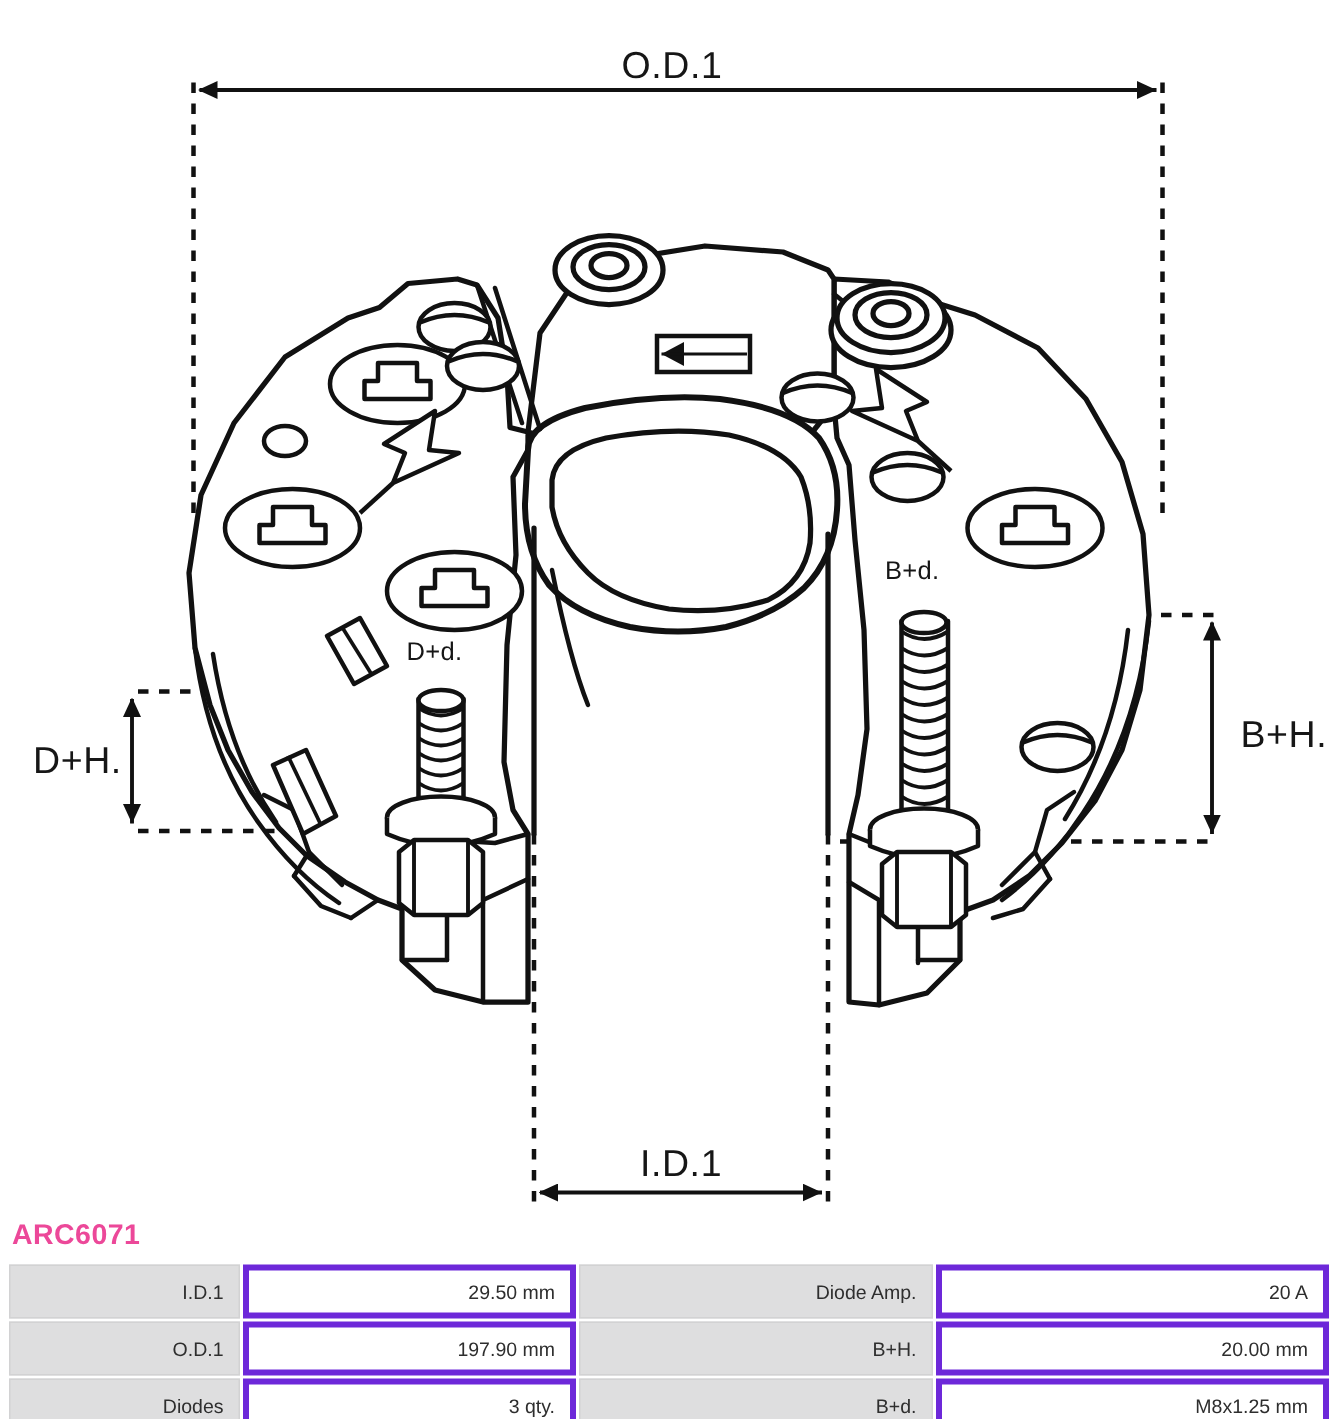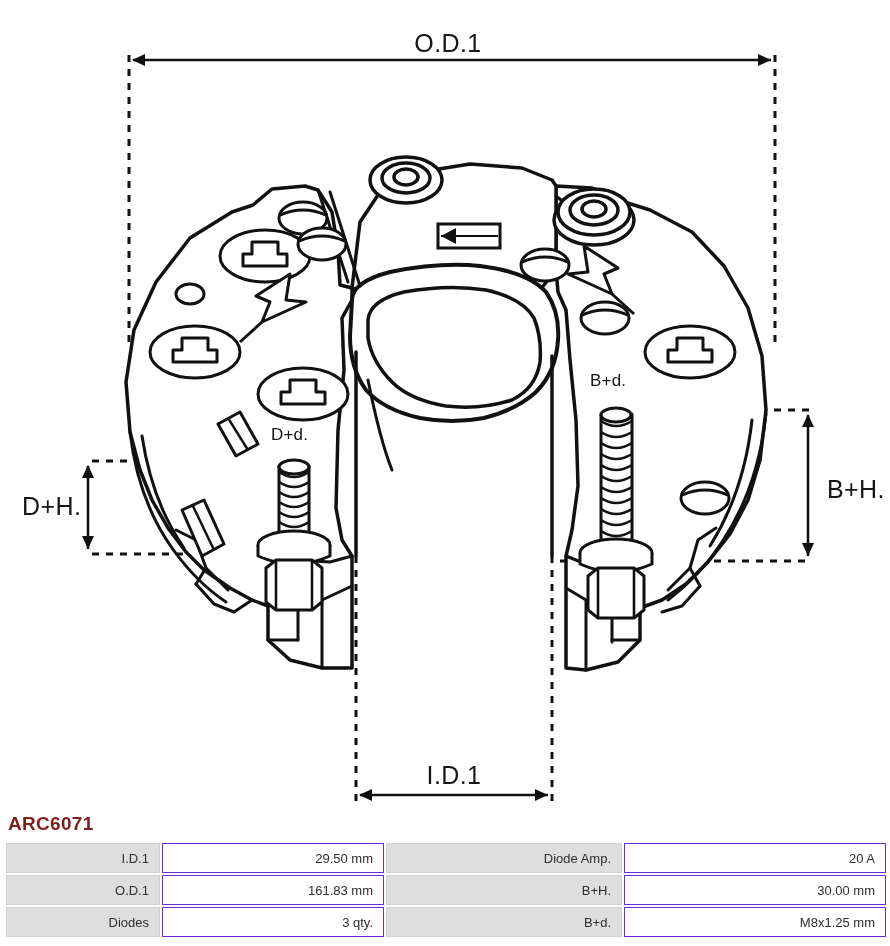--- a/index.html
+++ b/index.html
@@ -64,21 +64,21 @@
     color: #2e2e2e;
     white-space: nowrap;
     overflow: hidden;
   }
   #spec-table td.label-cell {
     background: #dededf;
     border: 1px solid #d2d2d3;
   }
   #spec-table td.value-cell {
     background: #ffffff;
-    border: 1px solid #6d28d9;
+    border: 4px solid #6d28d9;
   }
   col.c-lbl1 { width: 154px; }
   col.c-val1 { width: 222px; }
   col.c-lbl2 { width: 236px; }
   col.c-val2 { width: 262px; }
 </style>
 </head>
 <body>
 
 <div id="drawing-area">
@@ -331,41 +331,41 @@
 
     <text class="dim-label" x="448" y="52" text-anchor="middle">O.D.1</text>
     <text class="dim-label" x="454" y="784" text-anchor="middle">I.D.1</text>
     <text class="dim-label" x="22" y="515" text-anchor="start">D+H.</text>
     <text class="dim-label" x="827" y="498" text-anchor="start">B+H.</text>
     <text class="dim-label-small" x="271" y="440" text-anchor="start">D+d.</text>
     <text class="dim-label-small" x="590" y="386" text-anchor="start">B+d.</text>
   </svg>
 </div>
 
-<div id="part-title" style="color: #7f1d1d;">ARC6071</div>
+<div id="part-title" style="color: #ec4899;">ARC6071</div>
 
 <table id="spec-table">
   <colgroup>
     <col class="c-lbl1">
       <col class="c-val1">
       <col class="c-lbl2">
       <col class="c-val2">
   </colgroup>
   <tbody>
     <tr>
       <td class="label-cell">I.D.1</td>
       <td class="value-cell">29.50 mm</td>
       <td class="label-cell">Diode Amp.</td>
       <td class="value-cell">20 A</td>
     </tr>
     <tr>
       <td class="label-cell">O.D.1</td>
-      <td class="value-cell">161.83 mm</td>
+      <td class="value-cell">197.90 mm</td>
       <td class="label-cell">B+H.</td>
-      <td class="value-cell">30.00 mm</td>
+      <td class="value-cell">20.00 mm</td>
     </tr>
     <tr>
       <td class="label-cell">Diodes</td>
       <td class="value-cell">3 qty.</td>
       <td class="label-cell">B+d.</td>
       <td class="value-cell">M8x1.25 mm</td>
     </tr>
   </tbody>
 </table>
 

